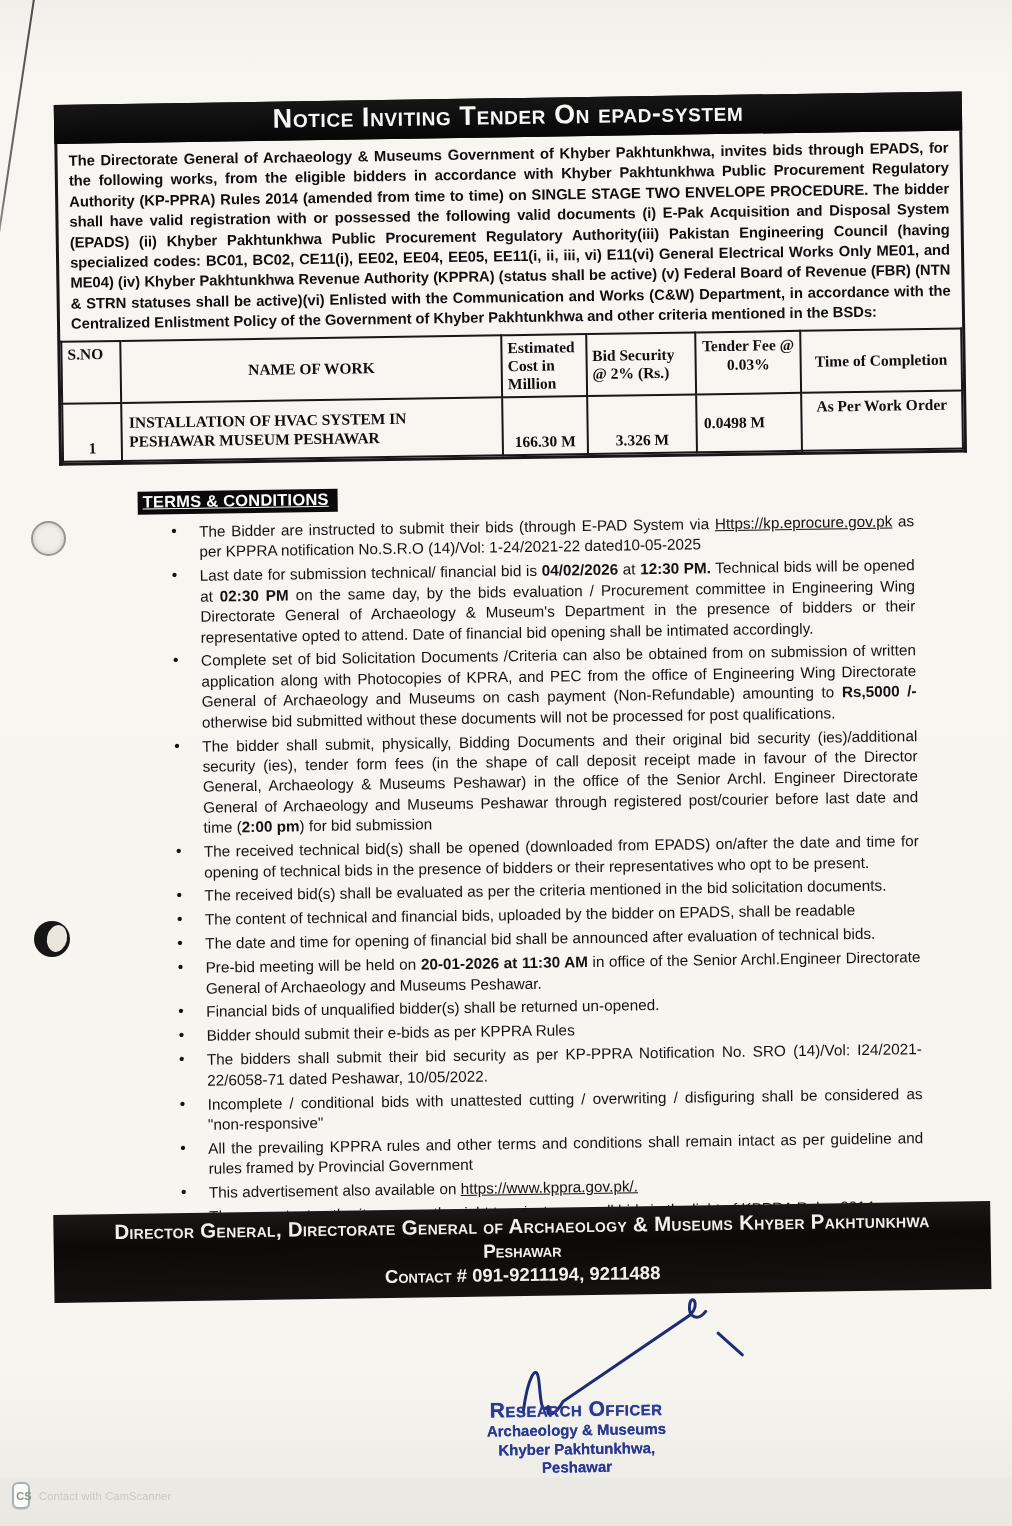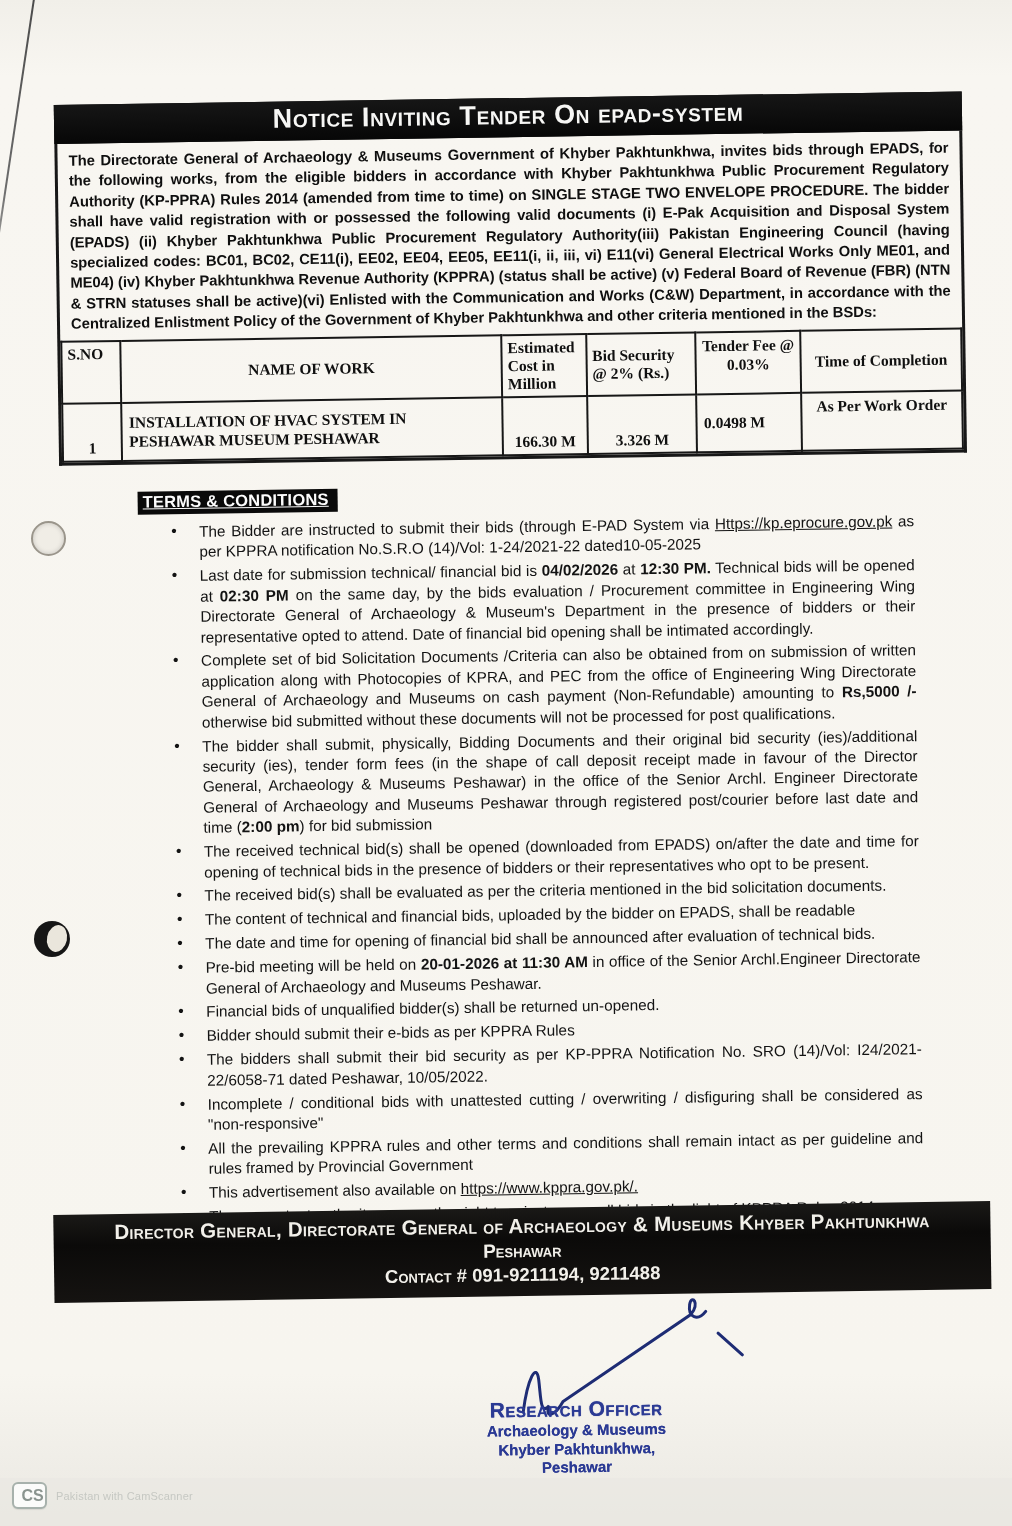--- a/index.html
+++ b/index.html
@@ -67,22 +67,22 @@
 
   
   .signature { position:absolute; left:455px; top:1292px; }
   .stamp { position:absolute; left:405px; top:1398px; width:310px; text-align:center; color:#2b3a94; }
   .stamp-title { font-variant:small-caps; font-weight:700; font-size:21px; letter-spacing:.5px;
     text-shadow:0 0 .7px #2b3a94; line-height:24px; }
   .stamp-line { font-weight:700; font-size:15px; line-height:18.5px; text-shadow:0 0 .6px #2b3a94; }
 
   
   .wm { position:absolute; left:12px; top:1482px; display:flex; align-items:center; gap:9px; }
-  .wm-icon { width:35px; height:27px; border-radius:6px; background:#fbfbfa; border:2px solid #a7b1ac;
-    color:#8a948f; font-weight:700; font-size:16px; display:flex; align-items:center; justify-content:center;
+  .wm-icon { width:18px; height:27px; border-radius:6px; background:#fbfbfa; border:2px solid #a7b1ac;
+    color:#8a948f; font-weight:700; font-size:11px; display:flex; align-items:center; justify-content:center;
     box-shadow:0 1px 1px rgba(0,0,0,.08);padding-left:6px; }
   .wm-text { color:#c6c8c3; font-size:11px; letter-spacing:.2px; }
 </style>
 </head>
 <body>
 
 <div class="edge-line"></div>
 <div class="hole hole-top"></div>
 <div class="hole hole-bottom">
     <div class="inner"></div>
@@ -157,14 +157,14 @@
     <div class="stamp-title">Research Officer</div>
     <div class="stamp-line">Archaeology &amp; Museums</div>
     <div class="stamp-line">Khyber Pakhtunkhwa,</div>
     <div class="stamp-line">Peshawar</div>
   </div>
 
 </div>
 
 <div class="wm">
   <div class="wm-icon">CS</div>
-  <div class="wm-text">Pakistan with CamScanner</div>
+  <div class="wm-text">Contact with CamScanner</div>
 </div>
 
 </body></html>

